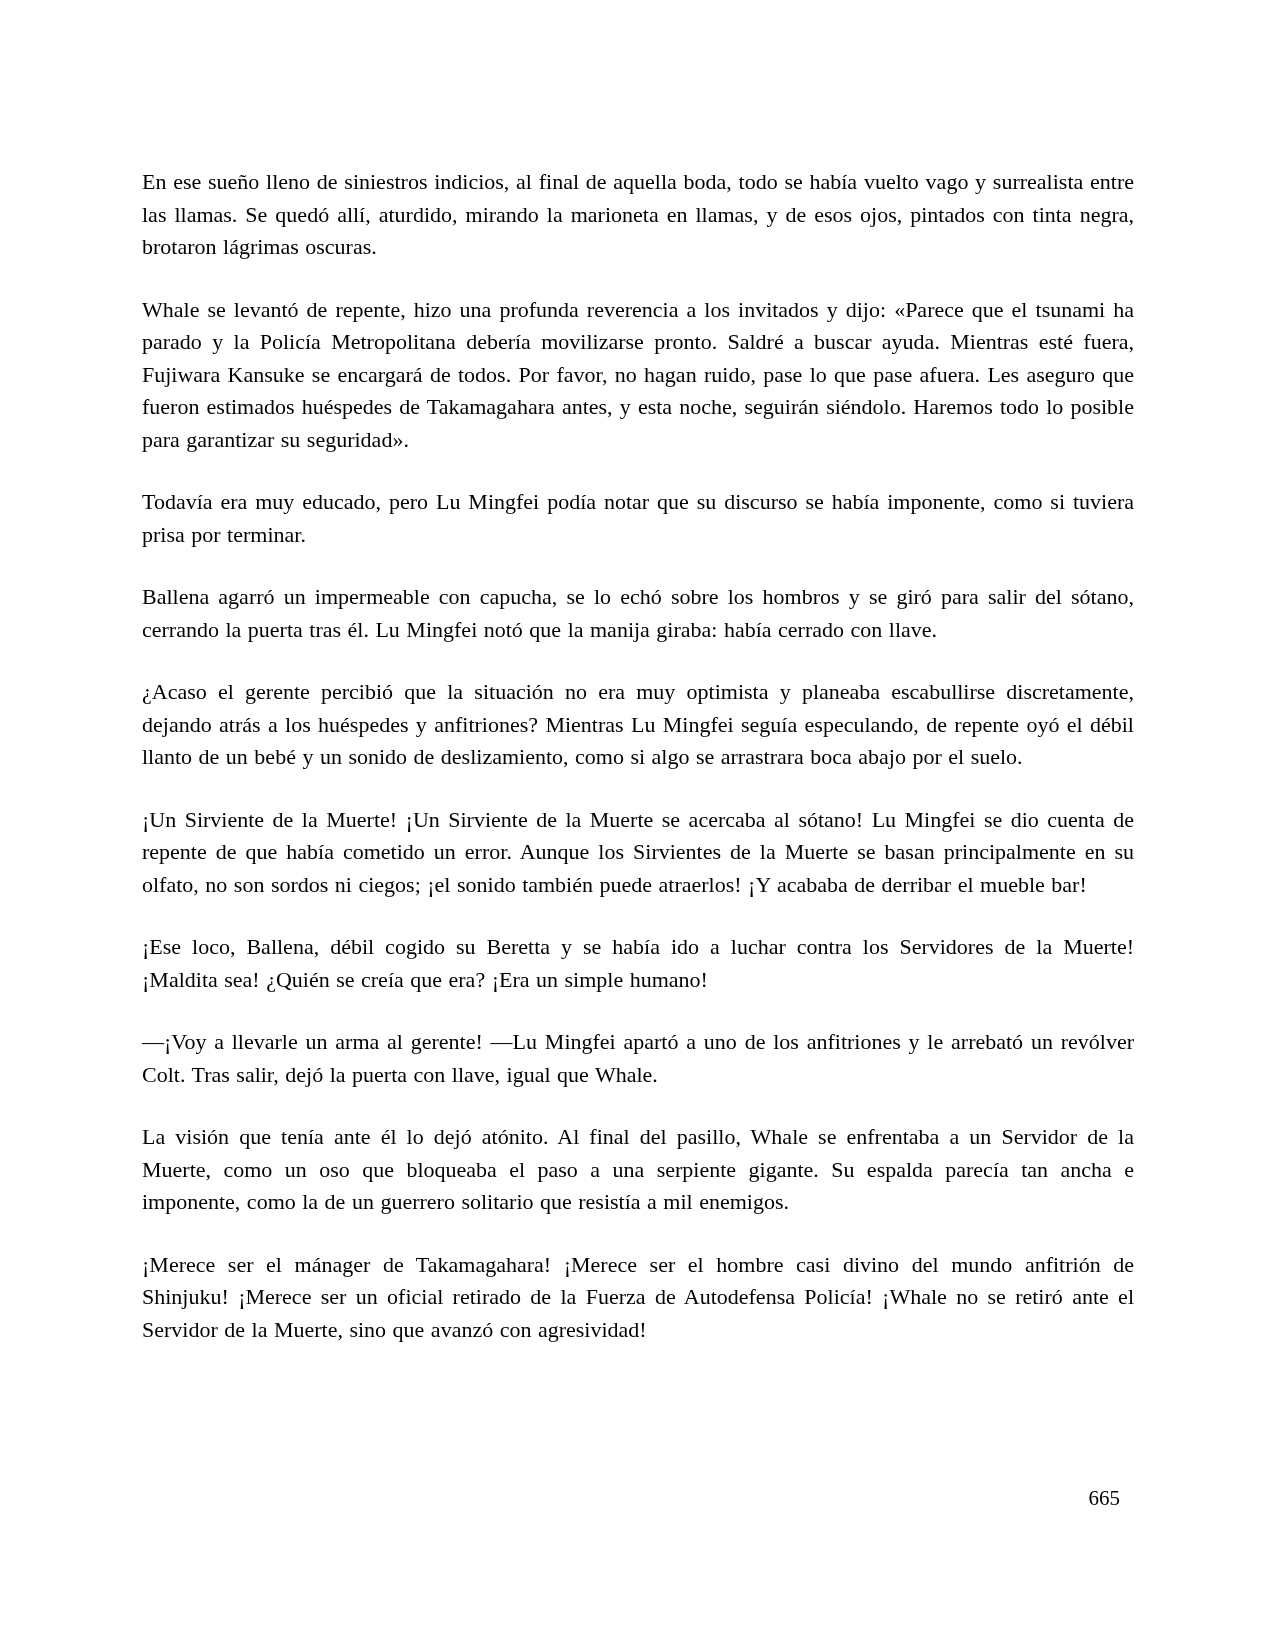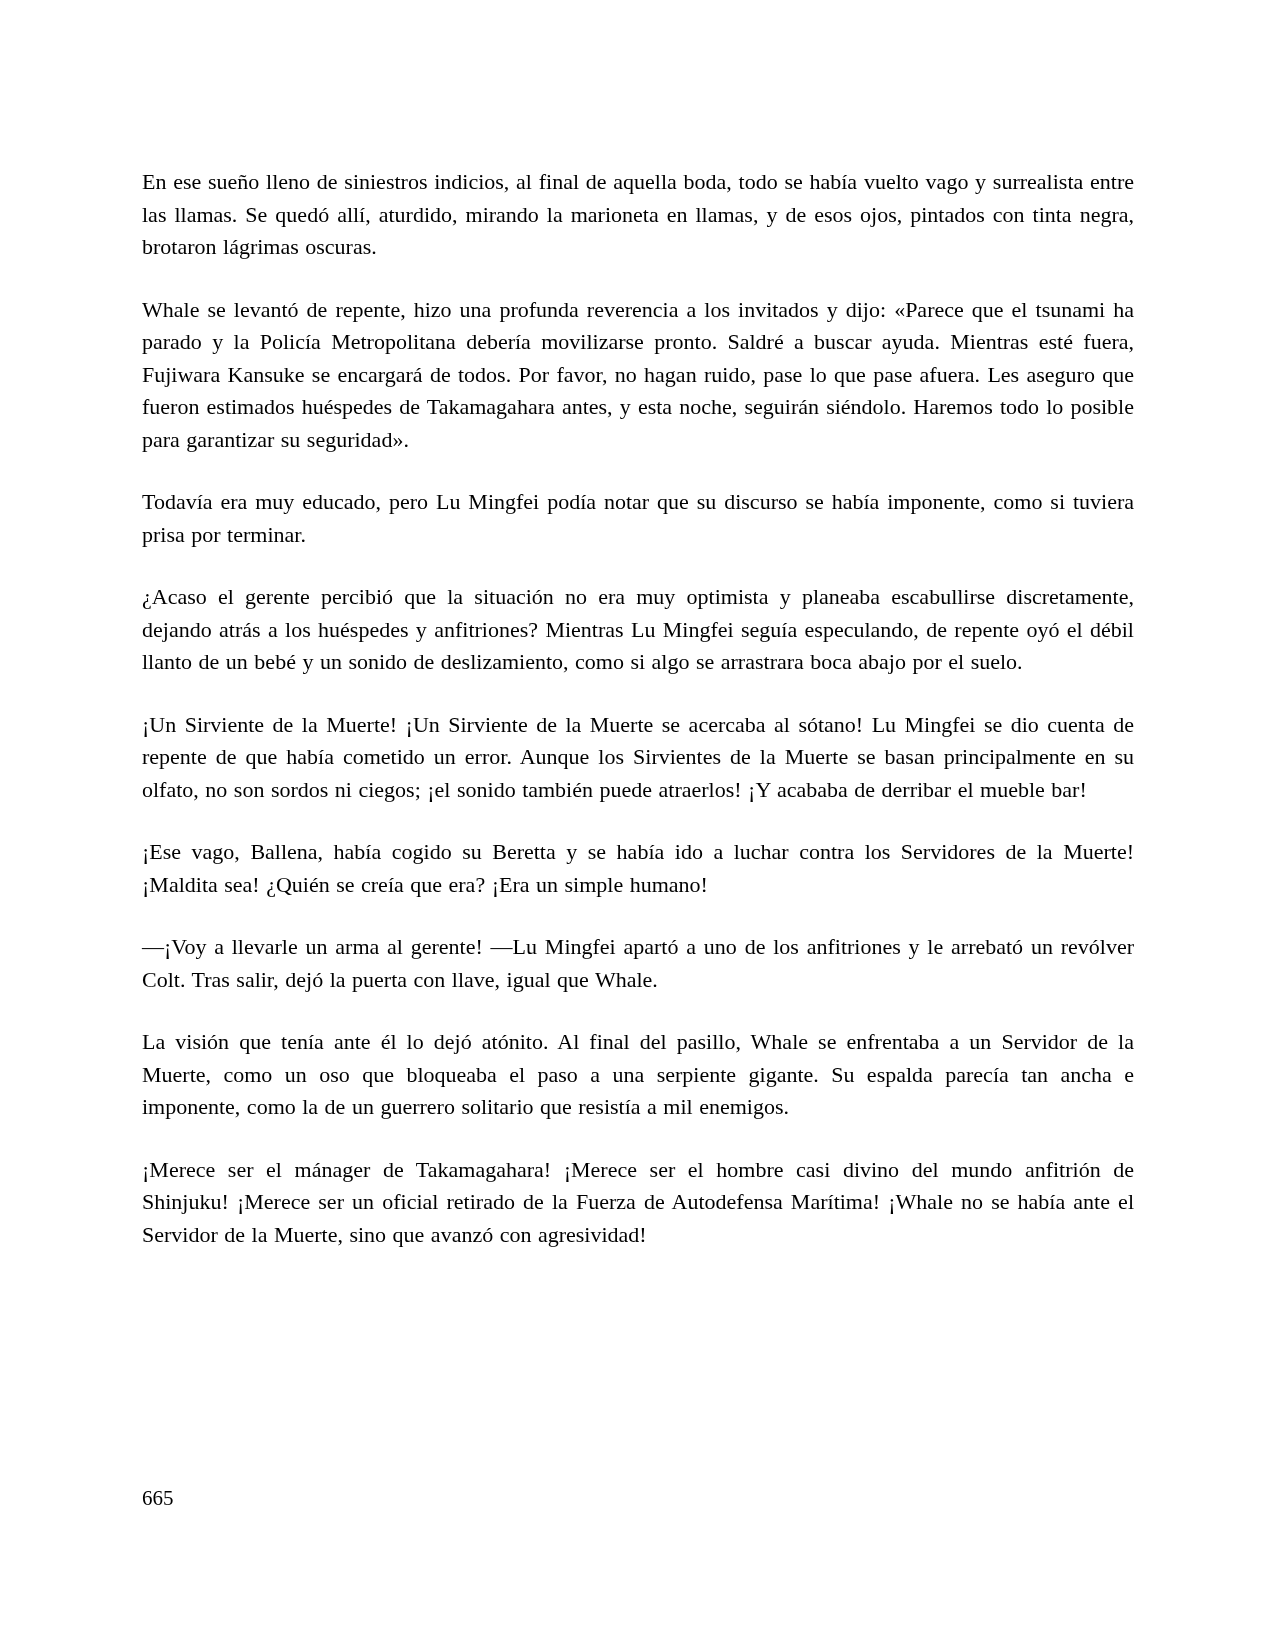--- a/index.html
+++ b/index.html
@@ -25,42 +25,43 @@
   .para {
     margin: 0 0 30px 0;
     font-size: 22px;
     line-height: 32.5px;
     text-align: justify;
     text-justify: inter-word;
     word-spacing: 1px;
   }
   .page-footer {
     position: absolute;
-    left: 142px;
+    left: 128px;
     top: 1486px;
     width: 992px;
-    text-align: left;
+    text-align: right;
   }
   .page-number {
     font-size: 21px;
     font-family: "Liberation Serif", serif;
     color: #000000;
   }
 </style>
 </head>
 <body>
 
 <div class="page">
   <div class="text-block">
     <p class="para">En ese sueño lleno de siniestros indicios, al final de aquella boda, todo se había vuelto vago y surrealista entre las llamas. Se quedó allí, aturdido, mirando la marioneta en llamas, y de esos ojos, pintados con tinta negra, brotaron lágrimas oscuras.</p>
     <p class="para">Whale se levantó de repente, hizo una profunda reverencia a los invitados y dijo: «Parece que el tsunami ha parado y la Policía Metropolitana debería movilizarse pronto. Saldré a buscar ayuda. Mientras esté fuera, Fujiwara Kansuke se encargará de todos. Por favor, no hagan ruido, pase lo que pase afuera. Les aseguro que fueron estimados huéspedes de Takamagahara antes, y esta noche, seguirán siéndolo. Haremos todo lo posible para garantizar su seguridad».</p>
     <p class="para">Todavía era muy educado, pero Lu Mingfei podía notar que su discurso se había imponente, como si tuviera prisa por terminar.</p>
+    <p class="para">Ballena agarró un impermeable con capucha, se lo echó sobre los hombros y se giró para salir del sótano, cerrando la puerta tras él. Lu Mingfei notó que la manija giraba: había cerrado con llave.</p>
     <p class="para">¿Acaso el gerente percibió que la situación no era muy optimista y planeaba escabullirse discretamente, dejando atrás a los huéspedes y anfitriones? Mientras Lu Mingfei seguía especulando, de repente oyó el débil llanto de un bebé y un sonido de deslizamiento, como si algo se arrastrara boca abajo por el suelo.</p>
     <p class="para">¡Un Sirviente de la Muerte! ¡Un Sirviente de la Muerte se acercaba al sótano! Lu Mingfei se dio cuenta de repente de que había cometido un error. Aunque los Sirvientes de la Muerte se basan principalmente en su olfato, no son sordos ni ciegos; ¡el sonido también puede atraerlos! ¡Y acababa de derribar el mueble bar!</p>
-    <p class="para">¡Ese vago, Ballena, había cogido su Beretta y se había ido a luchar contra los Servidores de la Muerte! ¡Maldita sea! ¿Quién se creía que era? ¡Era un simple humano!</p>
+    <p class="para">¡Ese loco, Ballena, débil cogido su Beretta y se había ido a luchar contra los Servidores de la Muerte! ¡Maldita sea! ¿Quién se creía que era? ¡Era un simple humano!</p>
     <p class="para">—¡Voy a llevarle un arma al gerente! —Lu Mingfei apartó a uno de los anfitriones y le arrebató un revólver Colt. Tras salir, dejó la puerta con llave, igual que Whale.</p>
     <p class="para">La visión que tenía ante él lo dejó atónito. Al final del pasillo, Whale se enfrentaba a un Servidor de la Muerte, como un oso que bloqueaba el paso a una serpiente gigante. Su espalda parecía tan ancha e imponente, como la de un guerrero solitario que resistía a mil enemigos.</p>
-    <p class="para">¡Merece ser el mánager de Takamagahara! ¡Merece ser el hombre casi divino del mundo anfitrión de Shinjuku! ¡Merece ser un oficial retirado de la Fuerza de Autodefensa Marítima! ¡Whale no se había ante el Servidor de la Muerte, sino que avanzó con agresividad!</p>
+    <p class="para">¡Merece ser el mánager de Takamagahara! ¡Merece ser el hombre casi divino del mundo anfitrión de Shinjuku! ¡Merece ser un oficial retirado de la Fuerza de Autodefensa Policía! ¡Whale no se retiró ante el Servidor de la Muerte, sino que avanzó con agresividad!</p>
   </div>
   <div class="page-footer">
     <span class="page-number">665</span>
   </div>
 </div>
 
 </body></html>

